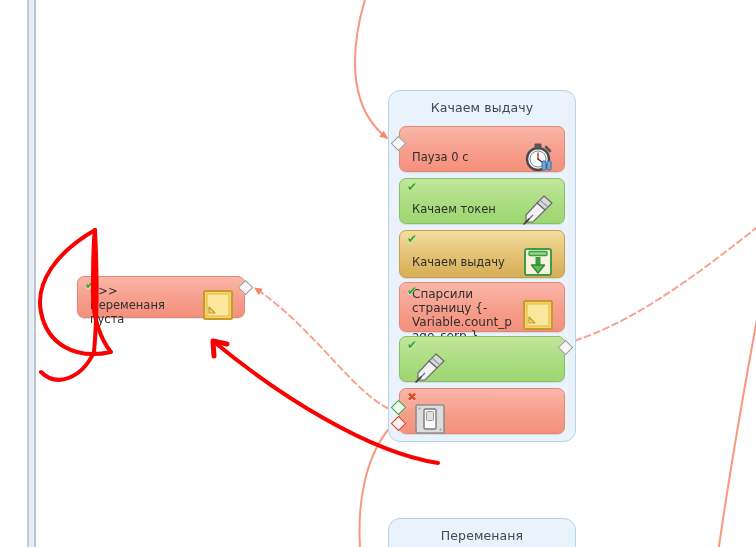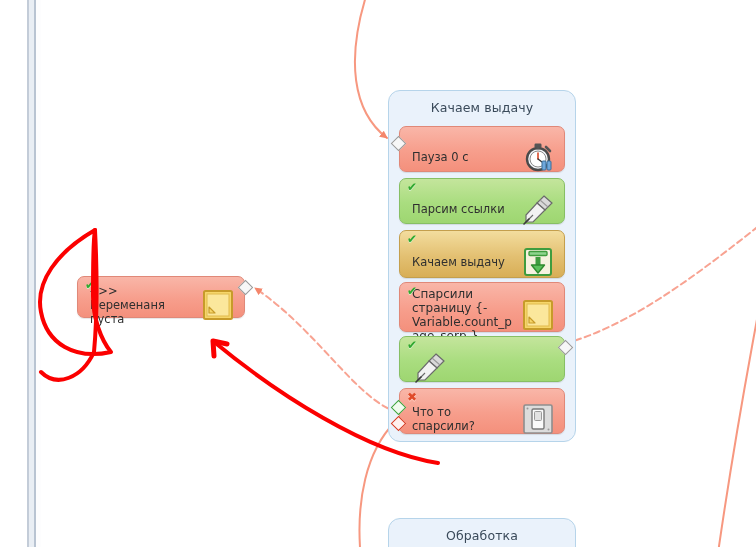--- a/index.html
+++ b/index.html
@@ -143,21 +143,21 @@
         <path d="M 368 422 C 340 450, 328 500, 334 560" fill="none" stroke="#f79880" stroke-width="2" stroke-linecap="round"></path>
         <path d="M 760 172 C 740 260, 710 420, 690 560" fill="none" stroke="#f79880" stroke-width="2" stroke-linecap="round"></path>
       </g>
   </svg>
 
   <div id="groups-host">
       <div class="group-panel" style="left: 361px; top: 90px; width: 188px; height: 352px;">
         <div class="group-title">Качаем выдачу</div>
       </div>
       <div class="group-panel" style="left: 361px; top: 518px; width: 188px; height: 120px;">
-        <div class="group-title">Обработка</div>
+        <div class="group-title">Переменаня</div>
       </div>
     </div>
 
   <div id="blocks-host">
       <div class="block red" style="left: 372px; top: 126px; width: 166px; height: 46px;">
         <div class="block-label">Пауза 0 с</div>
         <div class="glyph">
           <svg width="34" height="34" viewBox="0 0 34 34">
       <circle cx="17" cy="19" r="11" fill="#f2f6fa" stroke="#4a4a4a" stroke-width="2.4"></circle>
       <circle cx="17" cy="19" r="8" fill="#ffffff" stroke="#8a8a8a" stroke-width="1"></circle>
@@ -166,21 +166,21 @@
       <path d="M25 7 l4 4" stroke="#555" stroke-width="2.6" stroke-linecap="round"></path>
       <path d="M17 19 L17 13" stroke="#d94a2a" stroke-width="1.6" stroke-linecap="round"></path>
       <path d="M17 19 L21 22" stroke="#333" stroke-width="1.3" stroke-linecap="round"></path>
       <rect x="21" y="21" width="4" height="9" rx="1" fill="#6fa8dc" stroke="#3a6f9a" stroke-width="1"></rect>
       <rect x="26" y="21" width="4" height="9" rx="1" fill="#6fa8dc" stroke="#3a6f9a" stroke-width="1"></rect>
           </svg>
         </div>
       </div>
       <div class="block green" style="left: 372px; top: 178px; width: 166px; height: 46px;">
         <div class="badge ok">✔</div>
-        <div class="block-label">Парсим ссылки</div>
+        <div class="block-label">Качаем токен</div>
         <div class="glyph">
           <svg width="34" height="34" viewBox="0 0 34 34">
       <path d="M23 4 L31 11 L24 18 L16 11 Z" fill="#d9d9d9" stroke="#6a6a6a" stroke-width="1.2"></path>
       <path d="M16 11 L24 18 L12 30 L5 30 L5 23 Z" fill="#f2f2f2" stroke="#6a6a6a" stroke-width="1.2"></path>
       <path d="M5 30 L12 23" stroke="#6a6a6a" stroke-width="1.1"></path>
       <path d="M8 27 L3 32" stroke="#3a3a3a" stroke-width="1.6" stroke-linecap="round"></path>
       <path d="M19 8 L27 15" stroke="#9a9a9a" stroke-width="1.1"></path>
           </svg>
         </div>
       </div>
@@ -214,21 +214,20 @@
       <path d="M23 4 L31 11 L24 18 L16 11 Z" fill="#d9d9d9" stroke="#6a6a6a" stroke-width="1.2"></path>
       <path d="M16 11 L24 18 L12 30 L5 30 L5 23 Z" fill="#f2f2f2" stroke="#6a6a6a" stroke-width="1.2"></path>
       <path d="M5 30 L12 23" stroke="#6a6a6a" stroke-width="1.1"></path>
       <path d="M8 27 L3 32" stroke="#3a3a3a" stroke-width="1.6" stroke-linecap="round"></path>
       <path d="M19 8 L27 15" stroke="#9a9a9a" stroke-width="1.1"></path>
           </svg>
         </div>
       </div>
       <div class="block red" style="left: 372px; top: 388px; width: 166px; height: 46px;">
         <div class="badge err">✖</div>
-        <div class="block-label">Что то спарсили?</div>
         <div class="glyph">
           <svg width="34" height="34" viewBox="0 0 34 34">
       <rect x="3" y="3" width="28" height="28" rx="1.5" fill="#dcdcdc" stroke="#8e8e8e" stroke-width="1.6"></rect>
       <rect x="11" y="7" width="12" height="20" rx="1.5" fill="#fafafa" stroke="#7a7a7a" stroke-width="1.4"></rect>
       <rect x="13.5" y="9.5" width="7" height="9" rx="1" fill="#e2e2e2" stroke="#9a9a9a" stroke-width="1"></rect>
       <circle cx="6.5" cy="6.5" r="1" fill="#9a9a9a"></circle>
       <circle cx="27.5" cy="27.5" r="1" fill="#9a9a9a"></circle>
           </svg>
         </div>
       </div>

